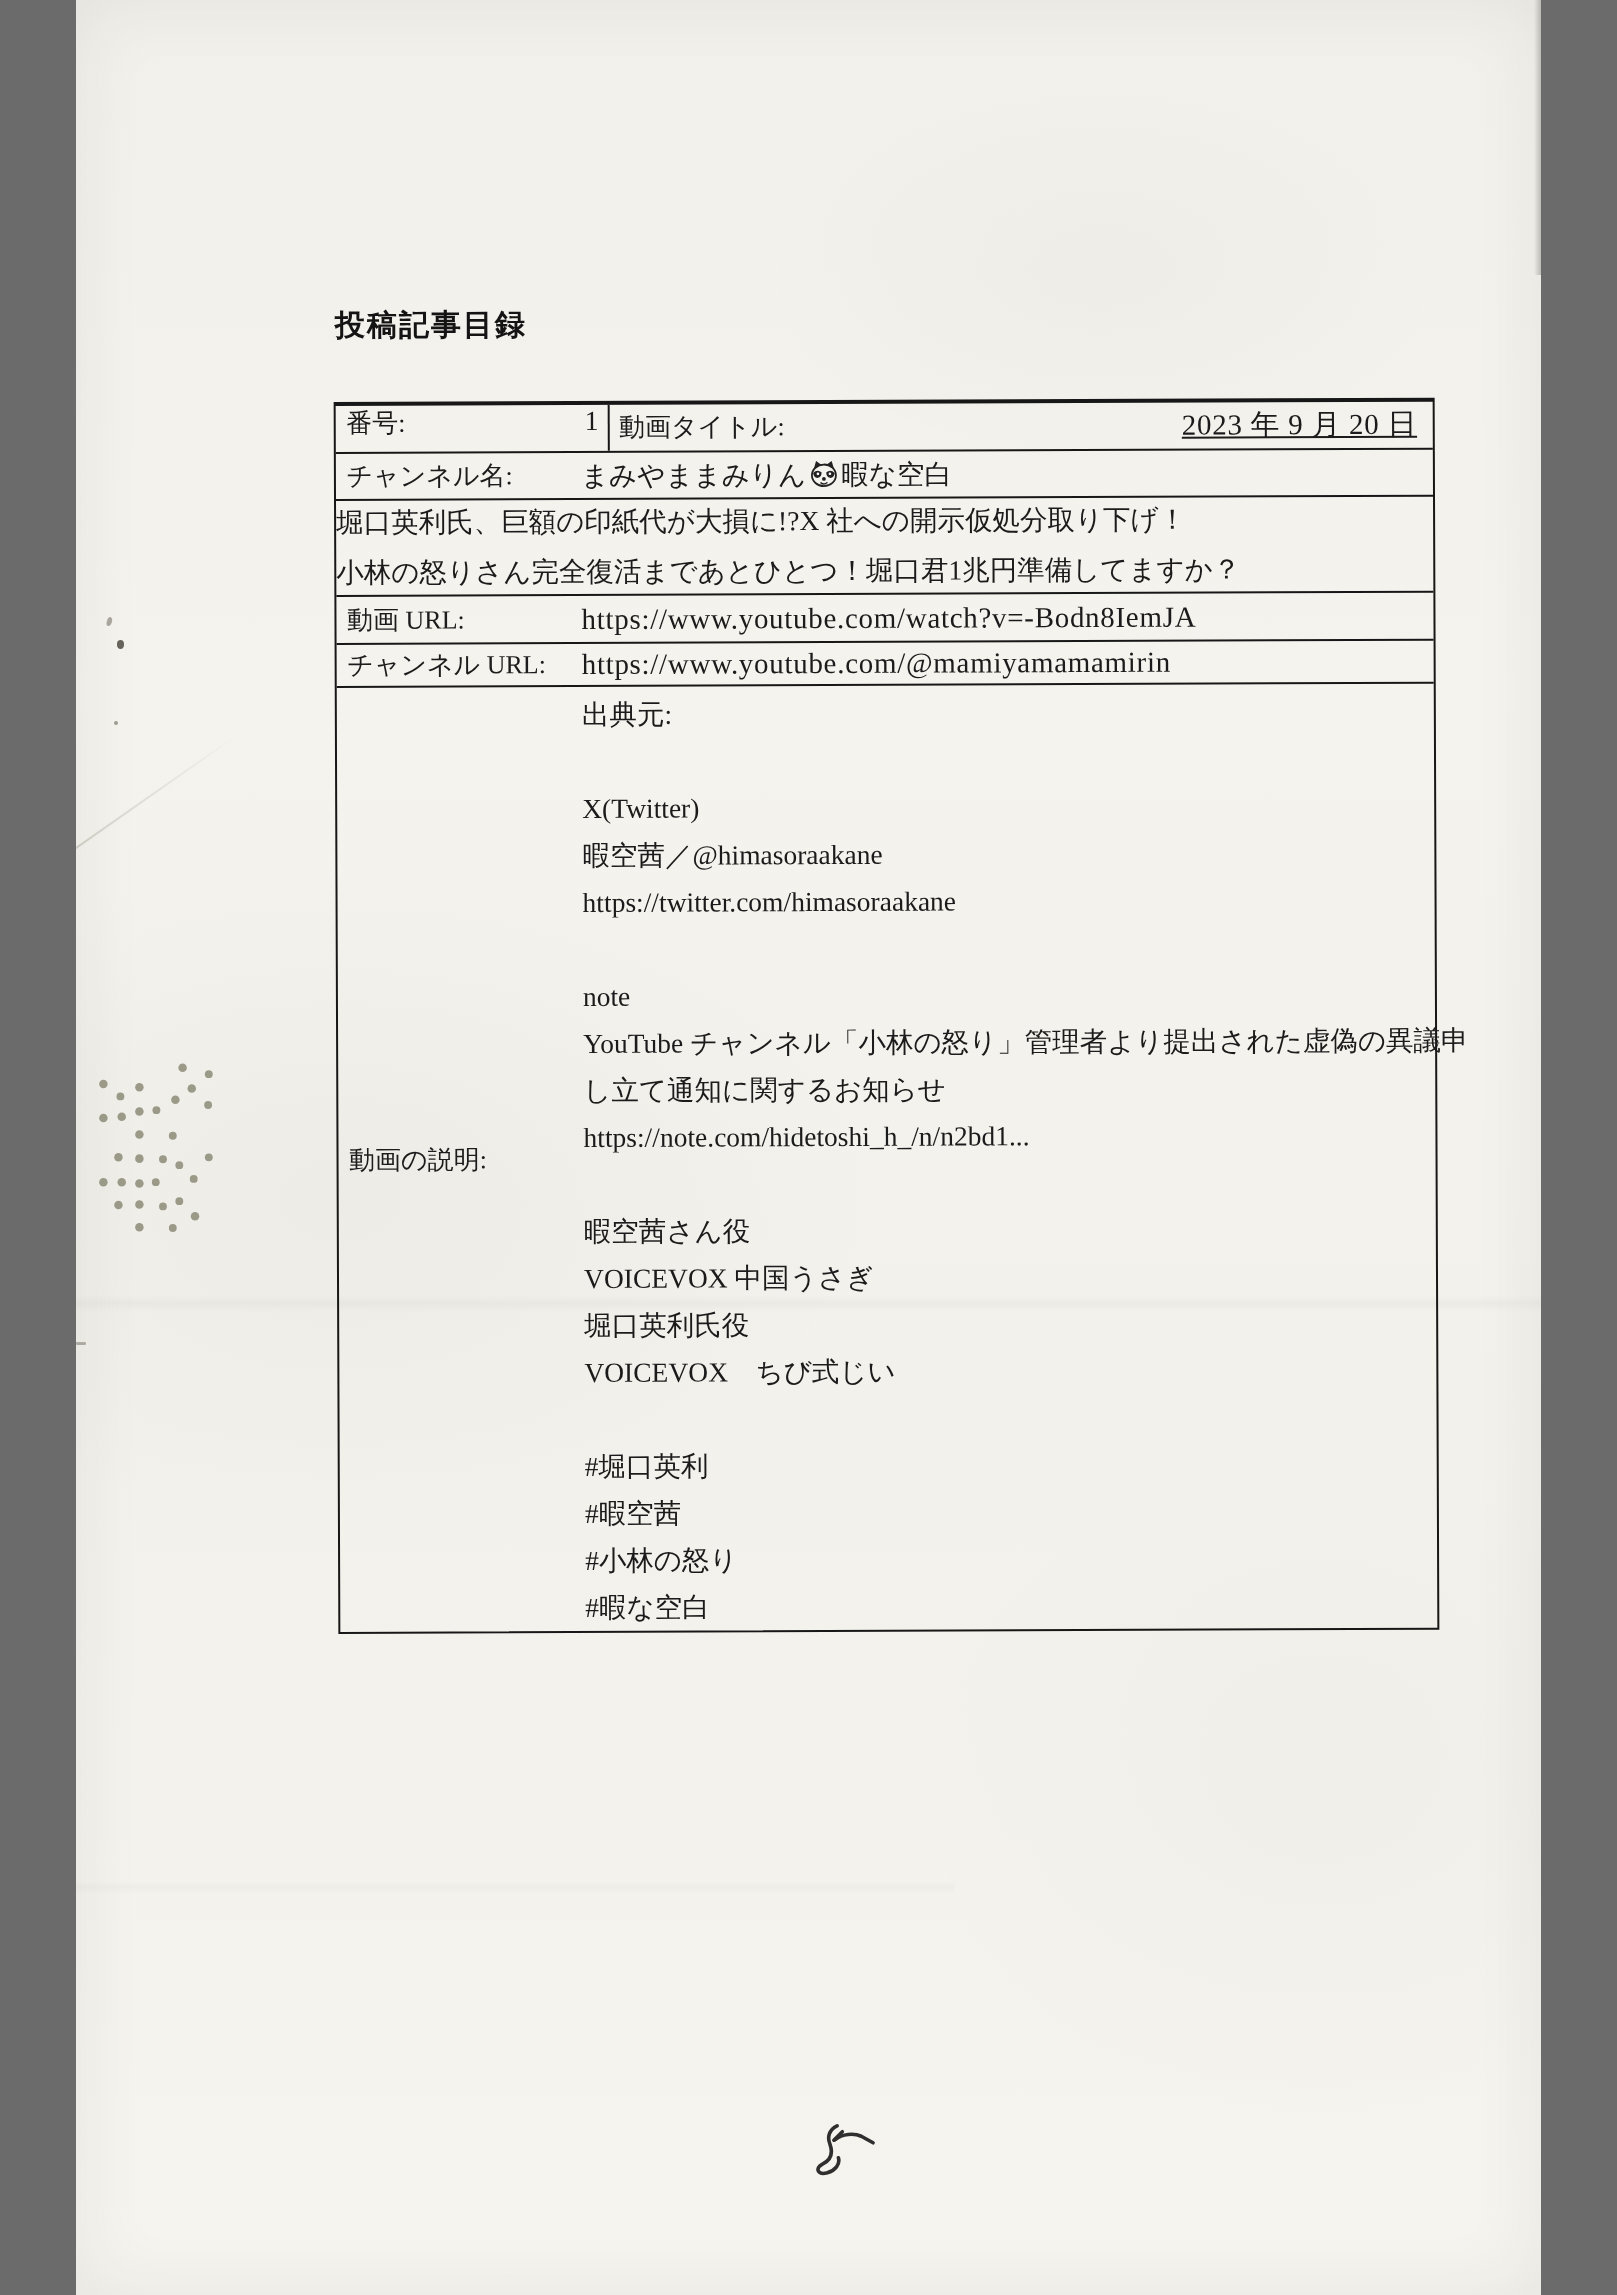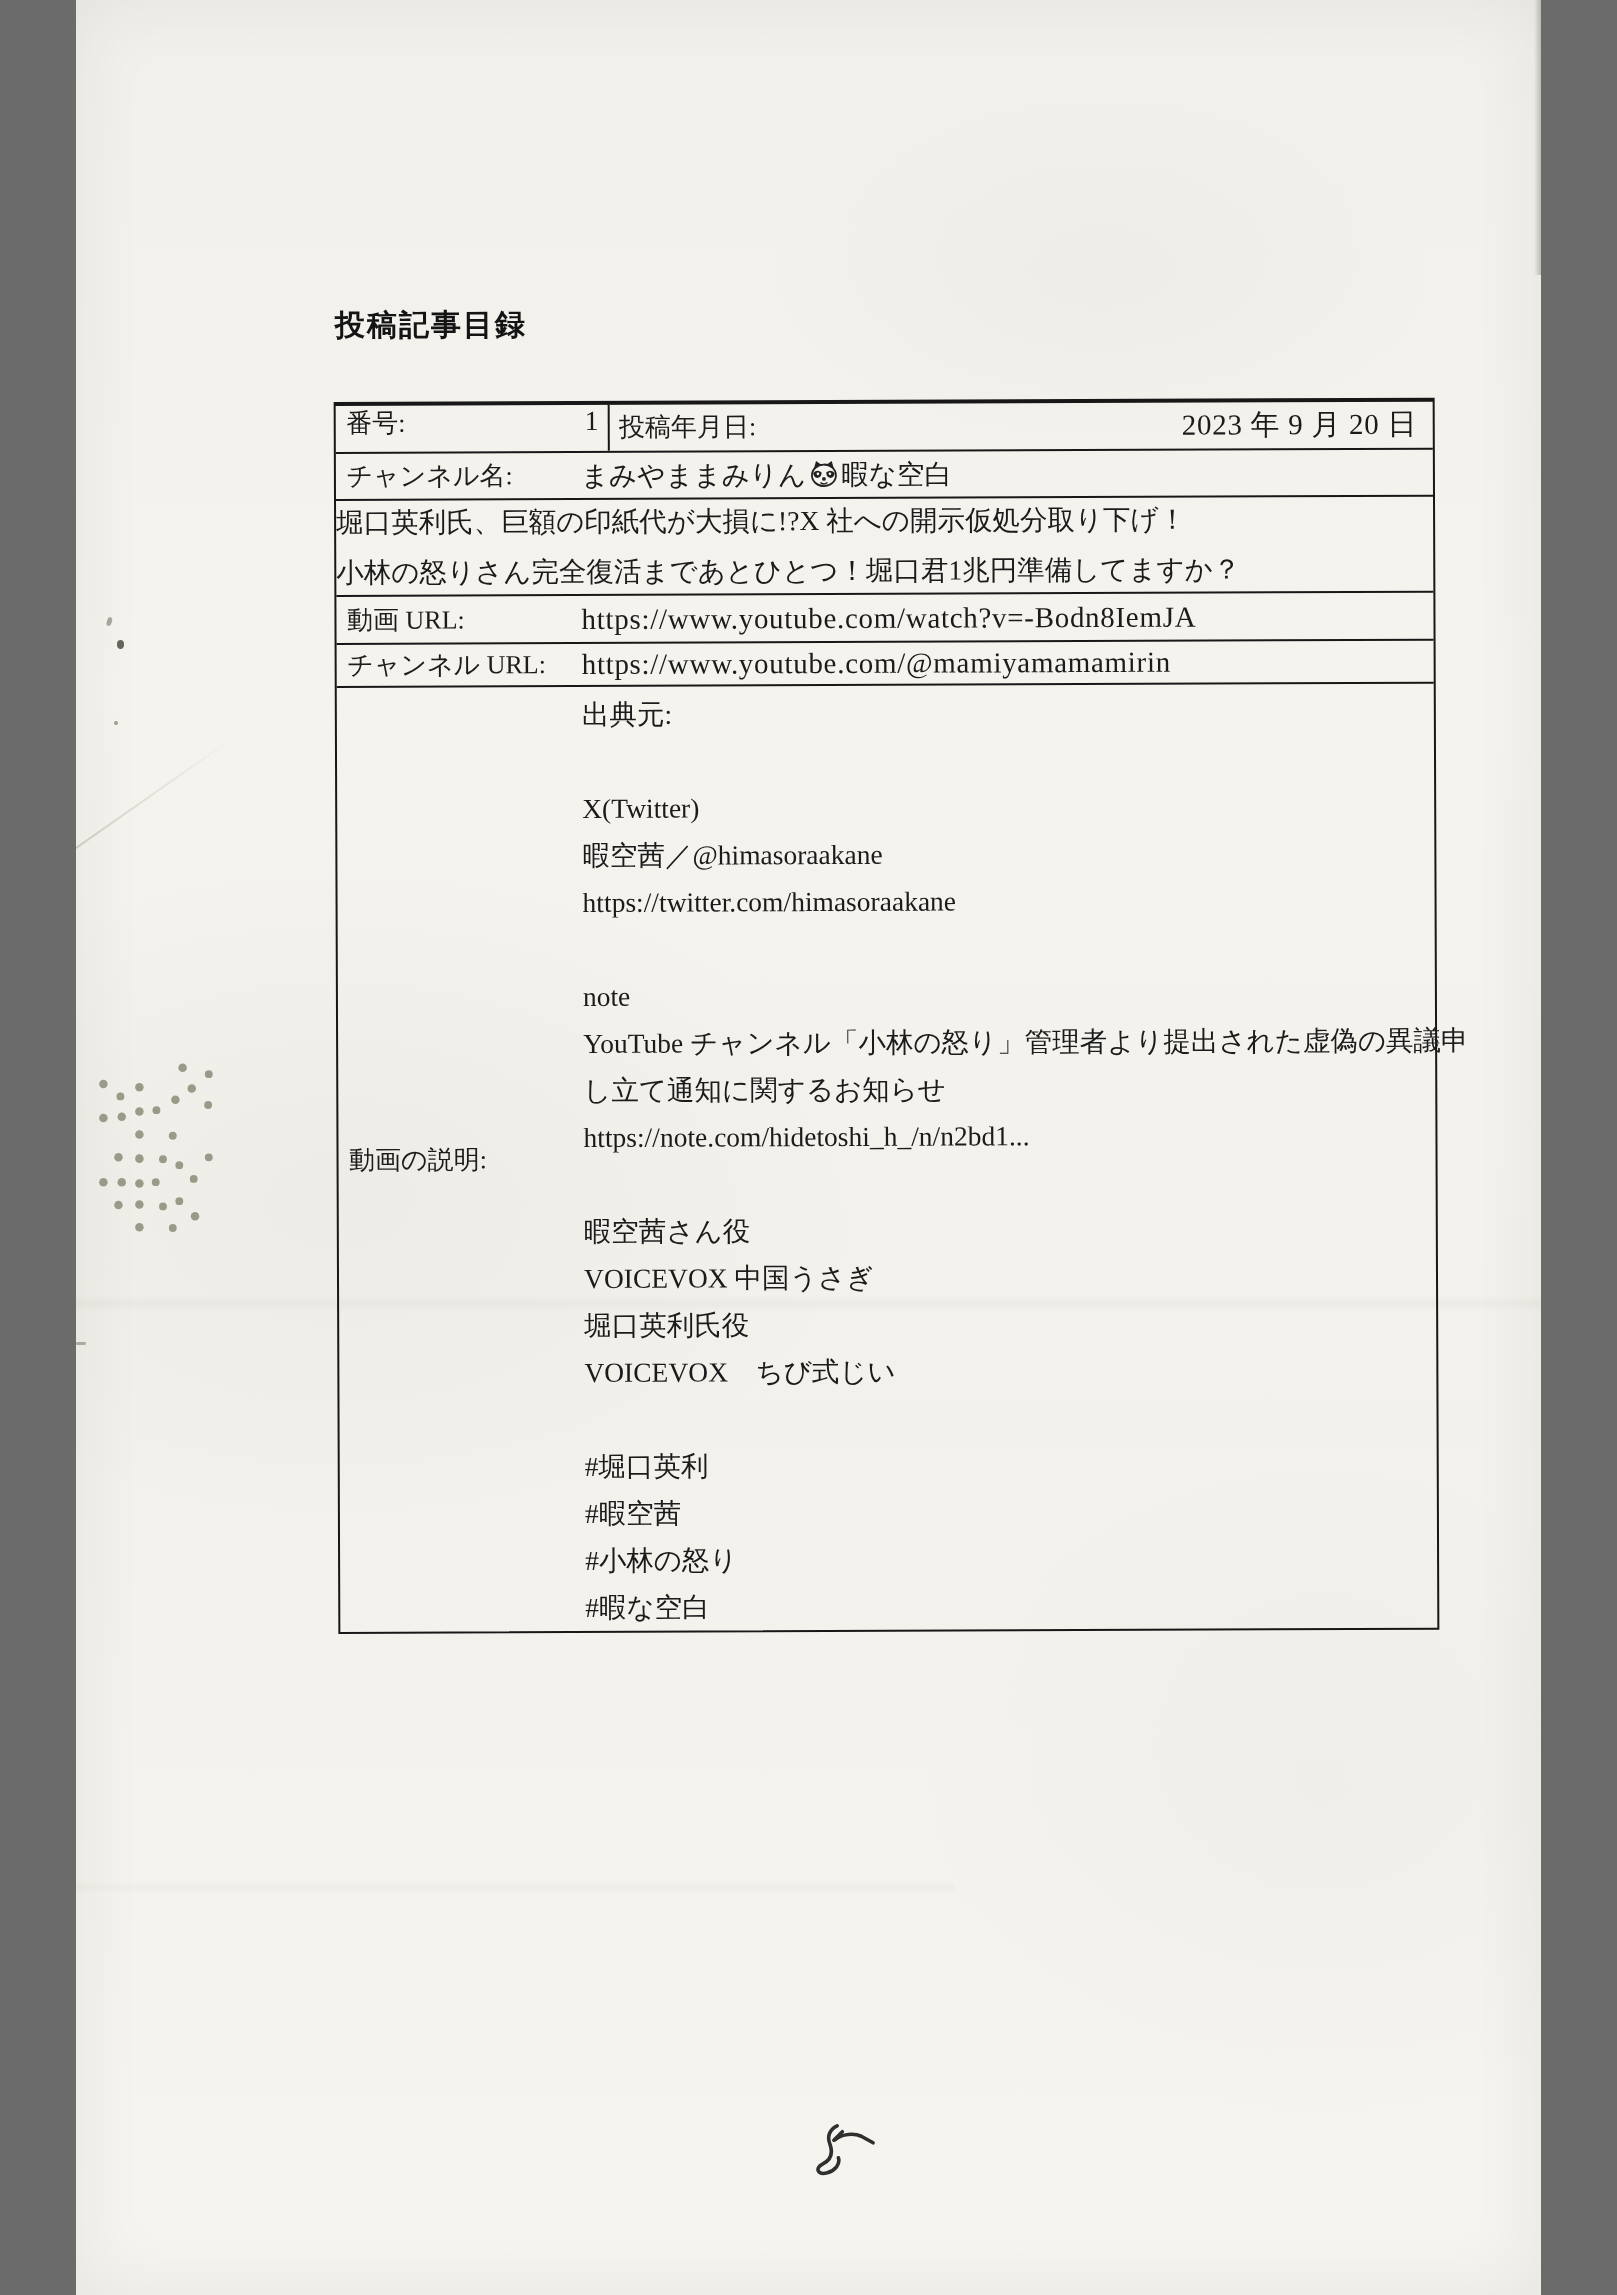--- a/index.html
+++ b/index.html
@@ -64,21 +64,21 @@
     font-size:26px;color:#1c1c1c;
   }
   .r1-cell-a{
     width:274px;flex-shrink:0;box-sizing:border-box;
     border-right:2.6px solid #171717;
     display:flex;align-items:flex-start;padding:0 9.2px 0 10.5px;
     font-size:26px;
   }
   .r1-number{margin-left:auto;font-size:27.5px;}
   .r1-cell-b{flex:1;display:flex;align-items:center;padding:0 15.7px 0 9.2px;font-size:26px;}
-  .r1-date{margin-left:auto;font-size:29px;letter-spacing:0.7px;}
+  .r1-date{margin-left:auto;font-size:29px;letter-spacing:0.7px;text-decoration:underline;}
 
   .cell-content{flex:1;display:flex;align-items:center;font-size:27.5px;}
   .latin{font-size:29px;letter-spacing:0.7px;}
 
   .title-lines{flex:1;display:flex;flex-direction:column;justify-content:center;line-height:50px;font-size:27.5px;}
 
   .desc-label{align-self:stretch;}
   .desc-col{flex:1;padding-top:3.9px;line-height:47px;font-size:27.5px;}
   .desc-line{white-space:pre;}
 
@@ -139,21 +139,21 @@
   <div class="page-title">投稿記事目録</div>
 
   <div class="doc-table">
 
     <div class="row r1">
       <div class="r1-cell-a">
         <span>番号:</span>
         <span class="r1-number">1</span>
       </div>
       <div class="r1-cell-b">
-        <span>投稿年月日:</span>
+        <span>動画タイトル:</span>
         <span class="r1-date">2023 年 9 月 20 日</span>
       </div>
     </div>
 
     <div class="row r2">
       <div class="cell-label">チャンネル名:</div>
       <div class="cell-content">
         <span>
           <span>まみやままみりん</span><svg class="emoji-icon" viewBox="0 0 50 48">
               <path d="M8 17 L12 3 L23 11 Z" fill="#222"></path>

